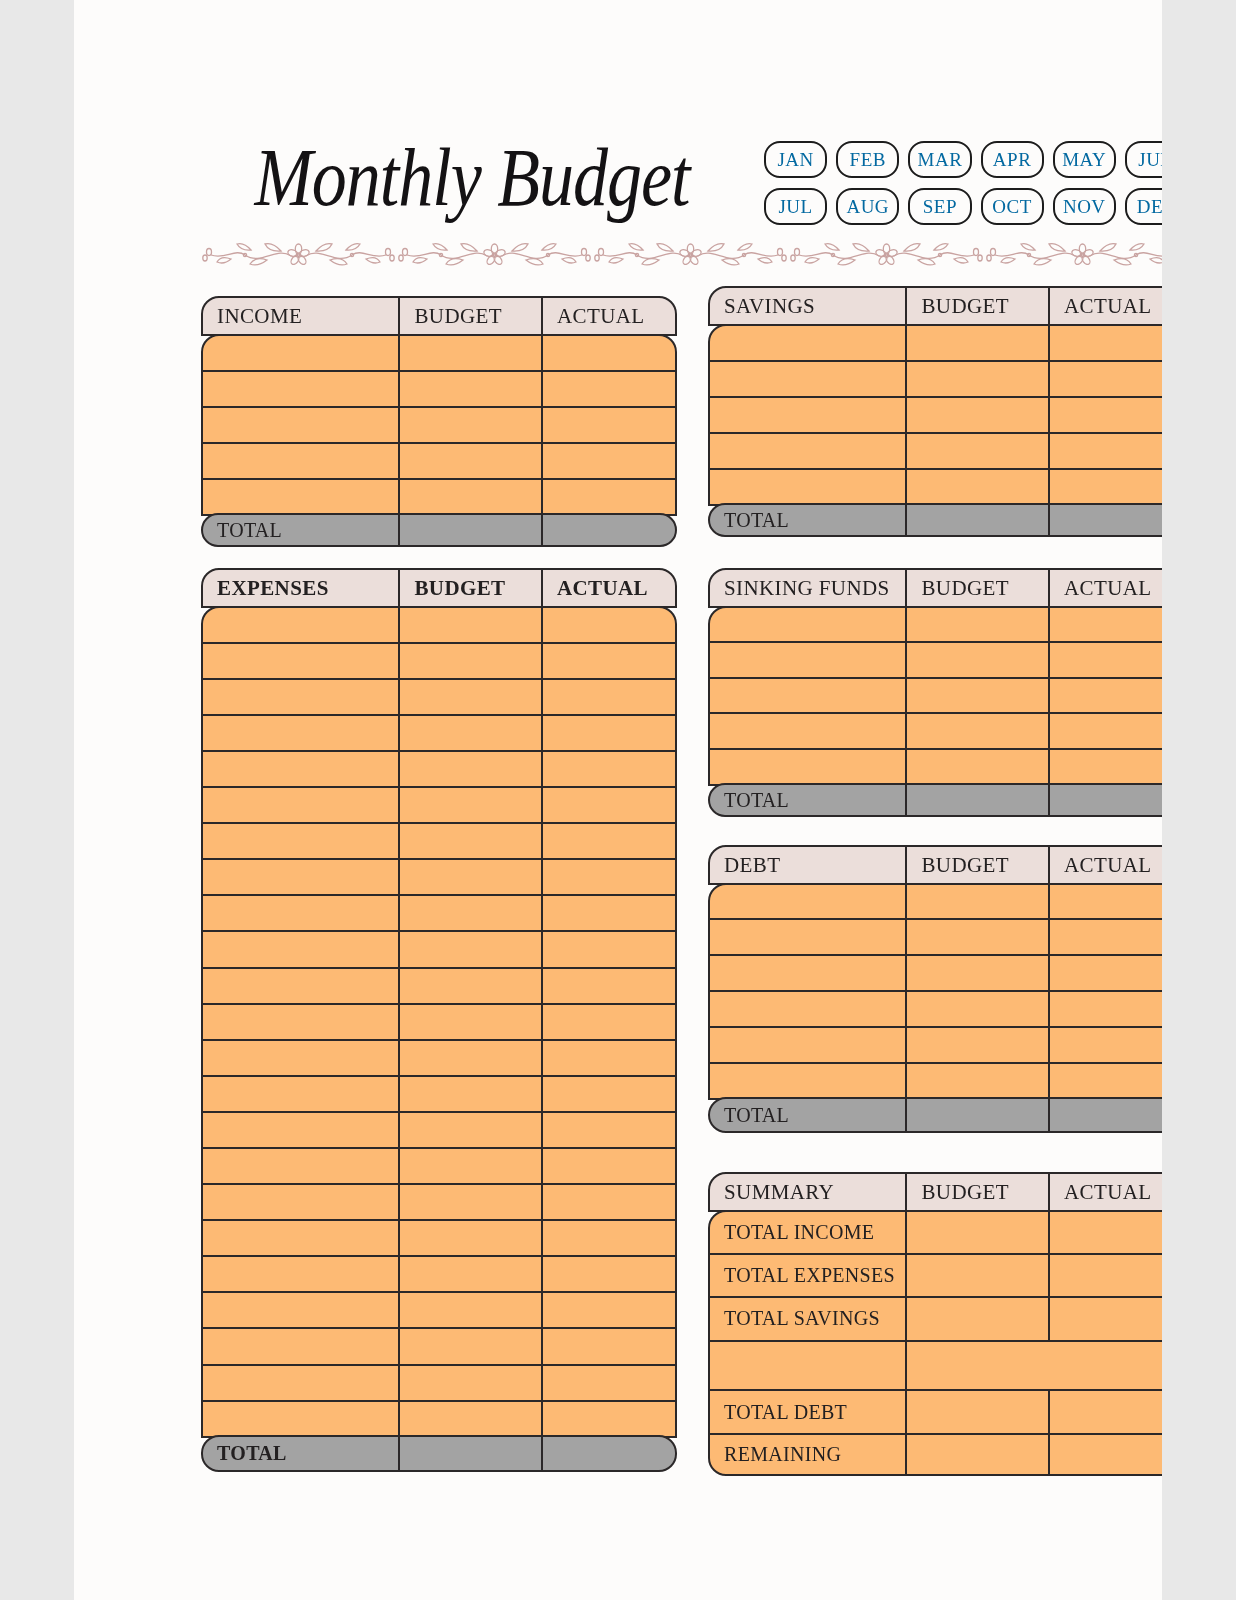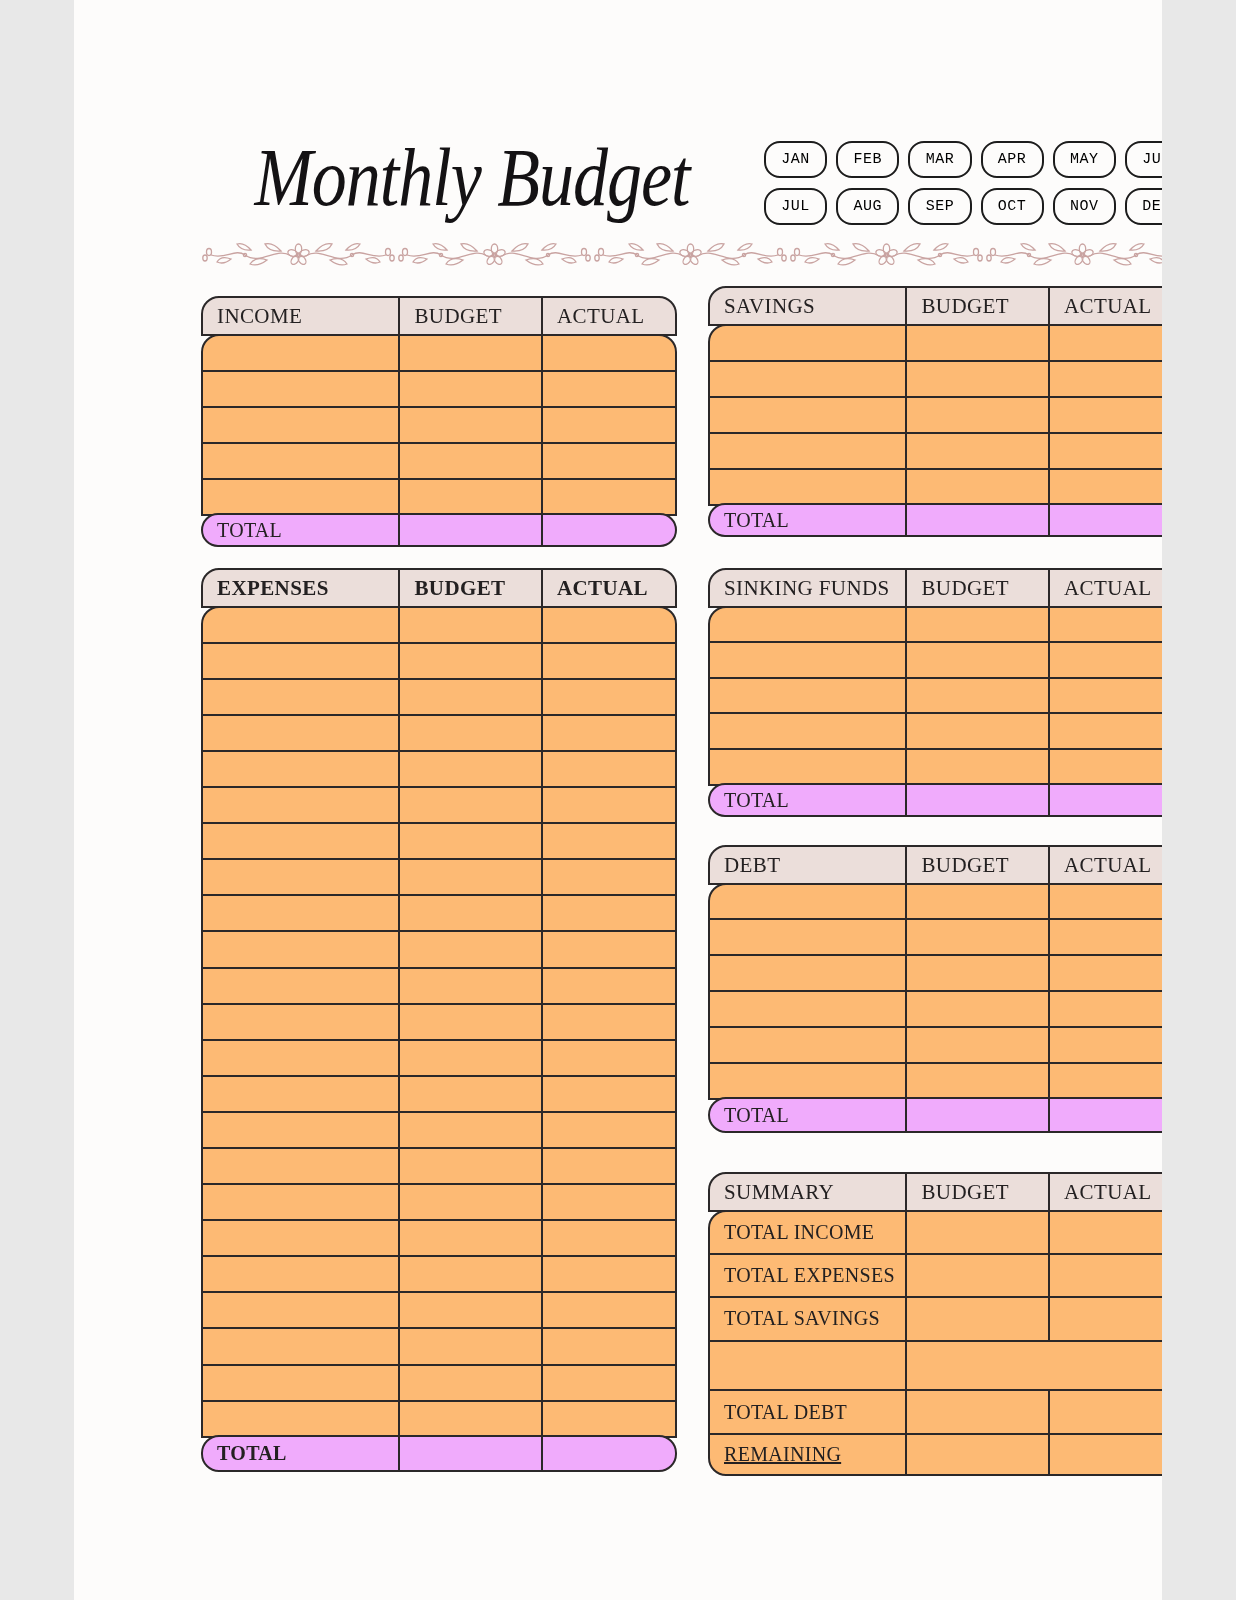--- a/index.html
+++ b/index.html
@@ -38,33 +38,33 @@
     position:absolute;left:690px;top:141px;width:424px;
     display:grid;grid-template-columns:repeat(6,1fr);
     column-gap:9px;row-gap:10px;
   }
   .pill{
     height:37px;
     border:2.4px solid #1c1c1c;
     border-radius:16px;
     background:transparent;
     display:flex;align-items:center;justify-content:center;
-    font-family:Liberation Mono, monospace;
-    font-size:15px;letter-spacing:0.5px;color:#000000;
+    font-family:Liberation Serif, serif;
+    font-size:19px;letter-spacing:0.5px;color:#0369a1;
     cursor:pointer;
   }
 
   
   .divider{position:absolute;left:127px;top:239px;width:976px;height:34px;}
 
   
   .card{position:absolute;width:476px;display:flex;flex-direction:column;}
   .seg{
     border:2.4px solid var(--line);
-    background:#f0abfc;
+    background:#a3a3a3;
   }
   .seg + .seg{margin-top:-2.4px;}
   .seg.head{
     background:var(--pink);
     border-radius:18px 18px 0 0;
     display:grid;grid-template-columns:41.4% 30.2% 28.4%;
     height:40px;
   }
   .seg.body{
     border-radius:18px 18px 0 0;
@@ -109,21 +109,21 @@
   #t-sinking .body{height:180px;}
   #t-sinking .total{height:34px;}
 
   #t-debt    {left:634px;top:845px;}
   #t-debt .body{height:217px;}
   #t-debt .total{height:36px;}
 
   #t-summary {left:634px;top:1172px;}
   #t-summary .body{height:266px;}
   #t-summary .row.srow:nth-child(4){flex:1.16;}
-  #t-summary .row.srow:nth-child(6){flex:0.94;text-decoration:underline;}
+  #t-summary .row.srow:nth-child(6){flex:0.94;}
 </style>
 </head>
 <body>
 
 <div class="page">
 
   <h1 class="title">Monthly Budget</h1>
 
   <div class="months">
     <div class="pill">JAN</div>

